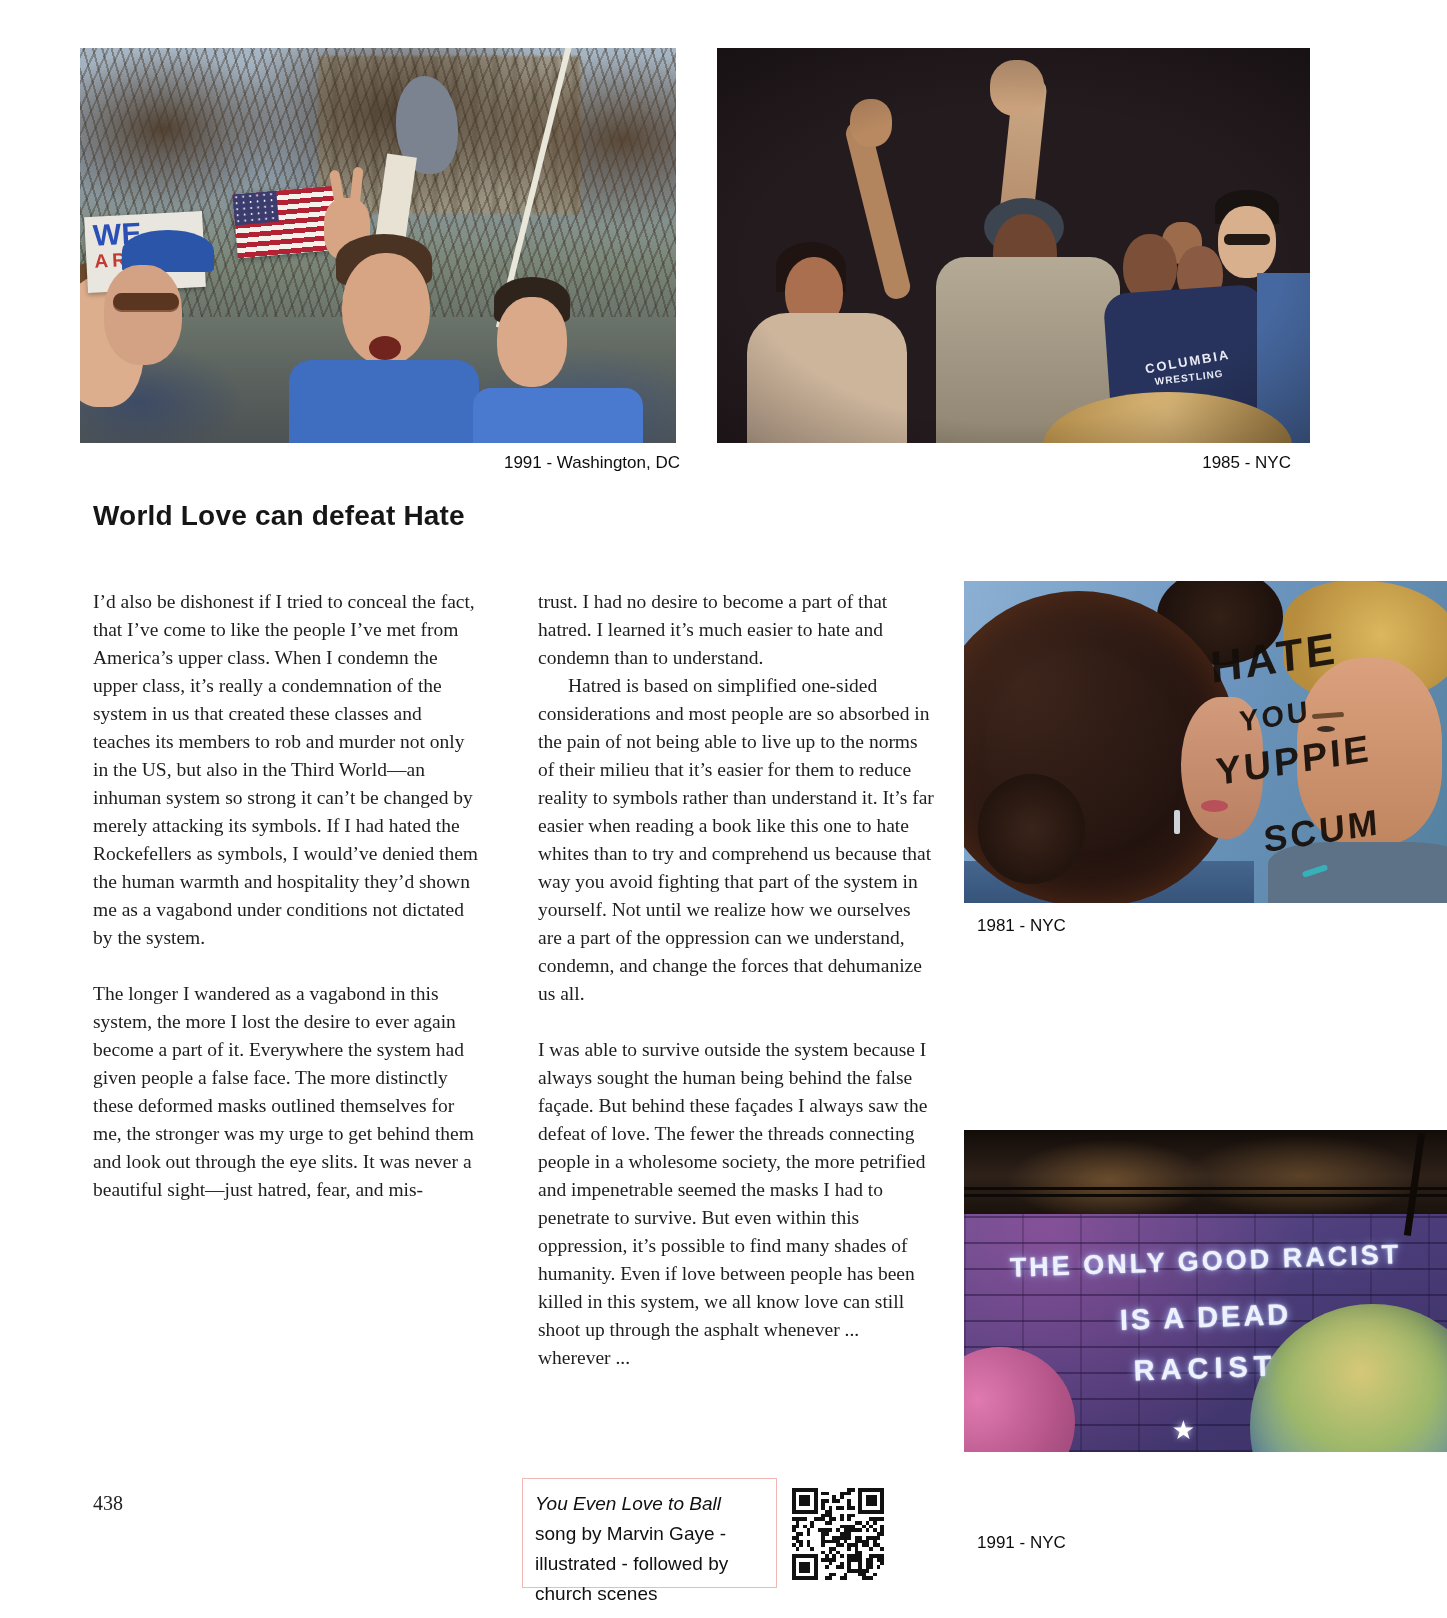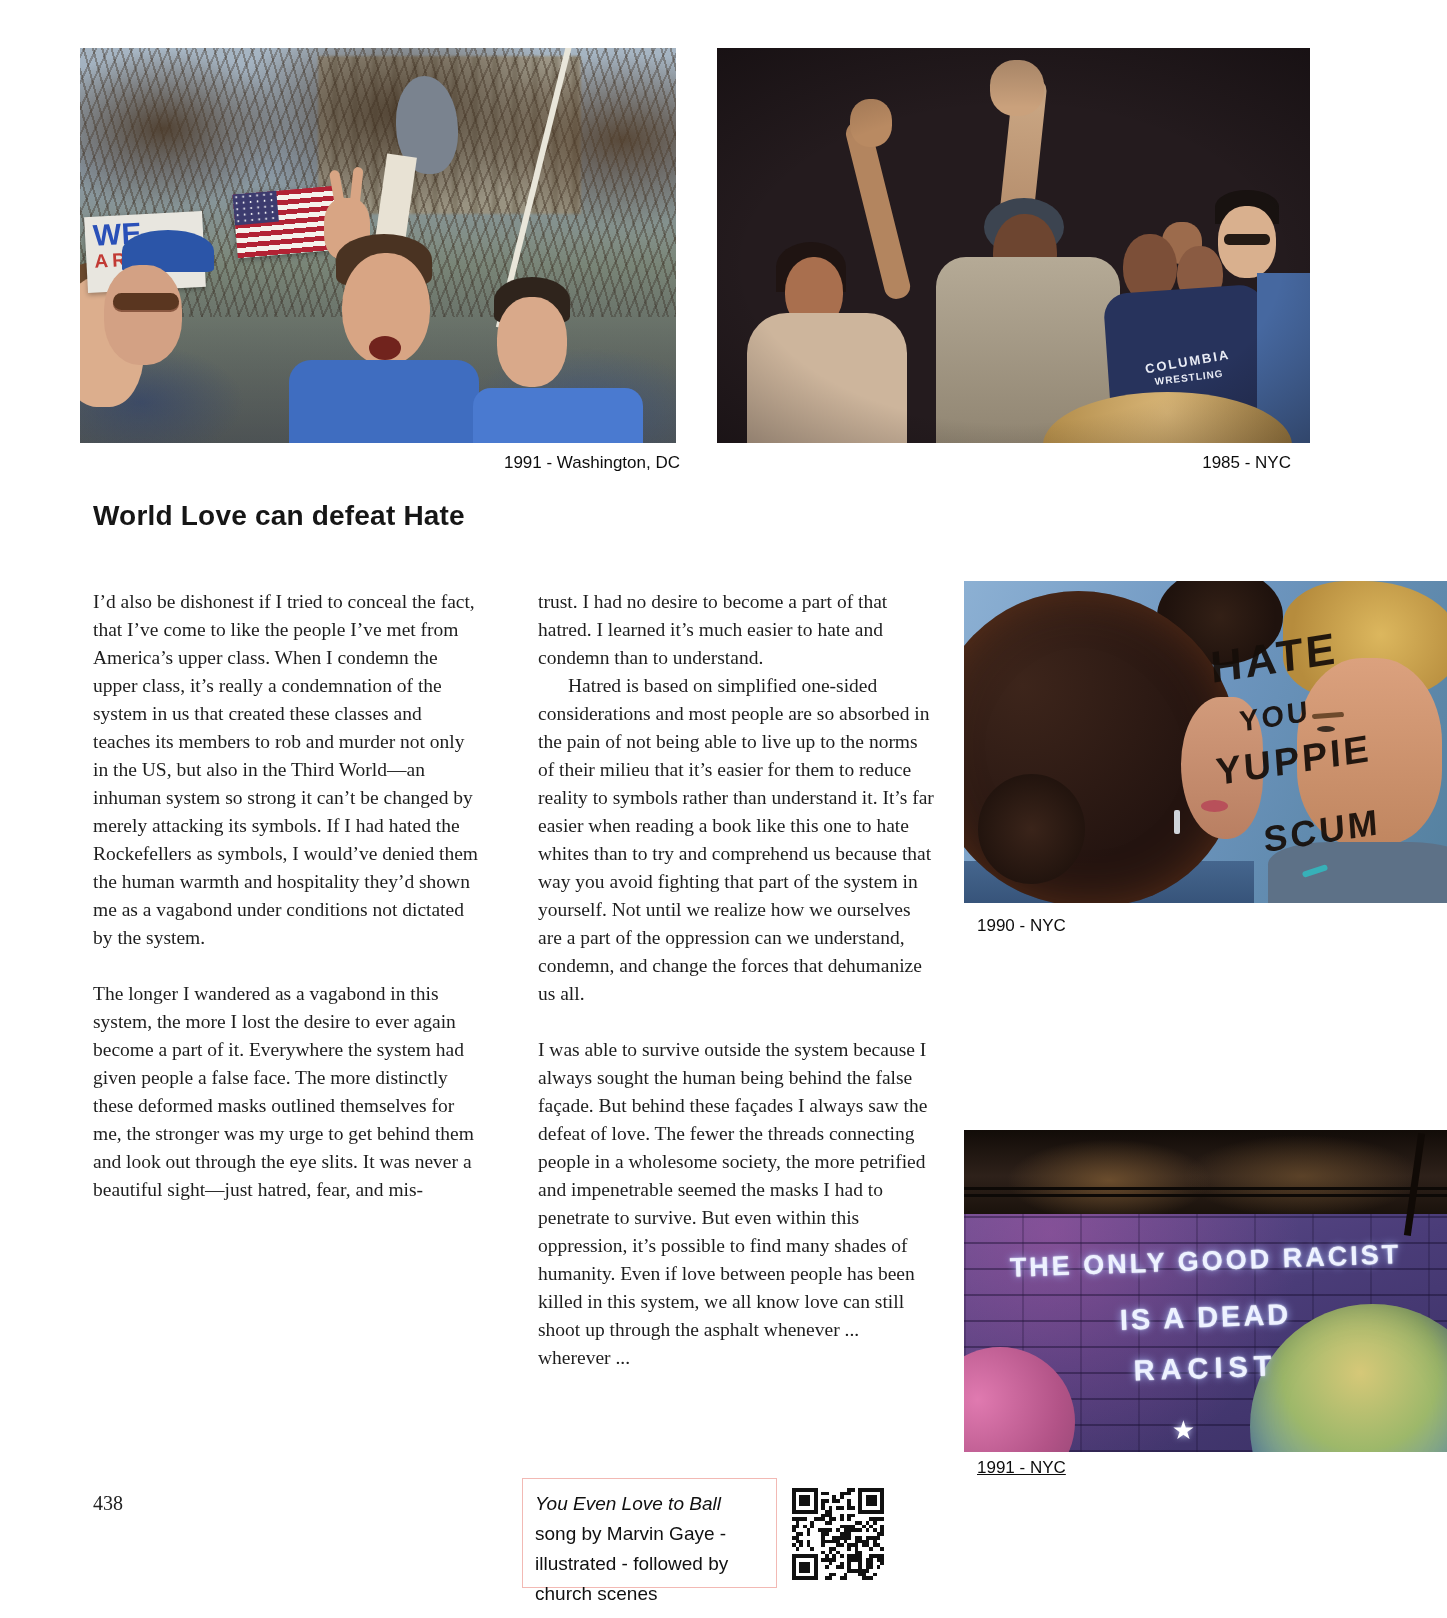--- a/index.html
+++ b/index.html
@@ -80,21 +80,21 @@
   .p2-glasses{position:absolute;left:85.5%;top:47%;width:46px;height:11px;background:#241a14;border-radius:5px;}
   .p2-fist-r{position:absolute;left:75%;top:44%;width:40px;height:42px;background:#9c6b4c;border-radius:45%;}
   .p2-denim{position:absolute;left:91%;top:57%;width:13%;height:43%;background:#4668a0;}
   .p2-blond{position:absolute;left:55%;bottom:-14%;width:42%;height:27%;background:radial-gradient(circle at 50% 20%,#d9b678,#a8823f);border-radius:50% 50% 0 0;}
 
   
   .caption{position:absolute;font-size:17px;color:#0d0d0d;}
   #cap-dc{top:453px;right:767px;}
   #cap-85{top:453px;right:156px;}
   #cap-90{left:977px;top:916px;}
-  #cap-91{left:977px;top:1458px;text-decoration:underline;}
+  #cap-91{left:977px;top:1533px;}
 
   
   h1{position:absolute;left:93px;top:500px;font-size:28px;font-weight:700;color:#161616;letter-spacing:.2px;}
 
   
   .col{position:absolute;top:588px;font-family:"Liberation Serif",serif;font-size:19.5px;line-height:28px;color:#1e1e1e;}
   #col-left{left:93px;width:386px;}
   #col-mid{left:538px;width:398px;}
   .quote{font-family:"Liberation Sans",sans-serif;font-size:19px;line-height:30px;color:var(--accent);margin-bottom:24px;}
   .col p.gap{margin-top:28px;}
@@ -246,21 +246,21 @@
   <div class="p3-man-face"></div>
   <div class="p3-man-brow1"></div>
   <div class="p3-man-eye1"></div>
   <div class="p3-man-shirt"></div>
   <div class="p3-cord"></div>
   <span class="graffiti" id="g-hate">HATE</span>
   <span class="graffiti" id="g-you">YOU</span>
   <span class="graffiti" id="g-yuppie">YUPPIE</span>
   <span class="graffiti" id="g-scum">SCUM</span>
 </div>
-<div class="caption" id="cap-90">1990 - NYC</div>
+<div class="caption" id="cap-90">1981 - NYC</div>
 
 <div class="photo" id="photo-mural">
   <div class="p4-wall"></div>
   <div class="p4-bricks"></div>
   <div class="p4-top"></div>
   <div class="p4-rail"></div>
   <div class="p4-pipe"></div>
   <div class="p4-pink"></div>
   <div class="p4-earth"></div>
   <div class="p4-line" id="m-line1">THE ONLY GOOD RACIST</div>

